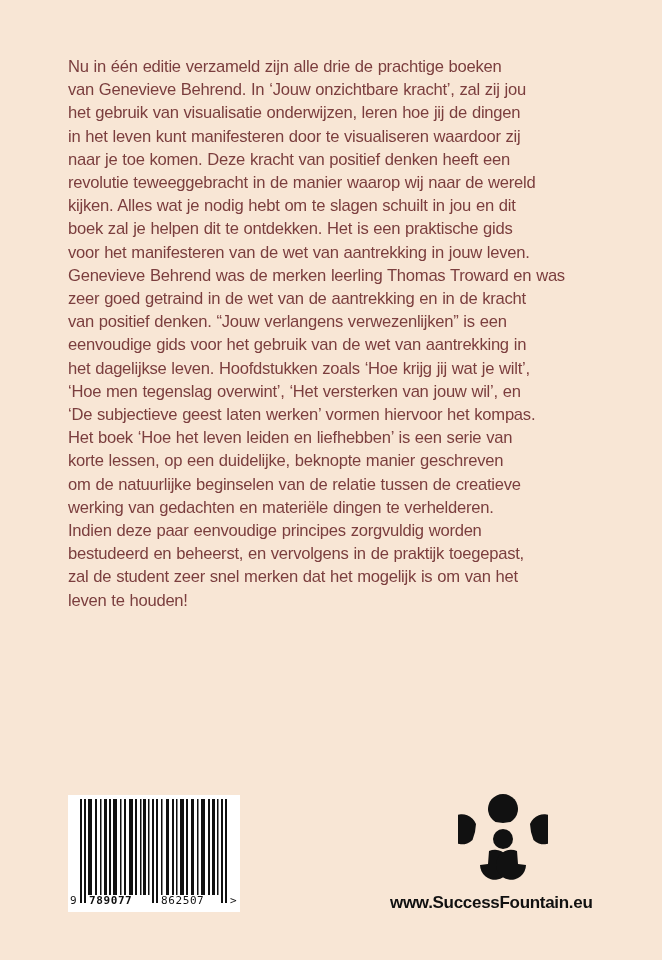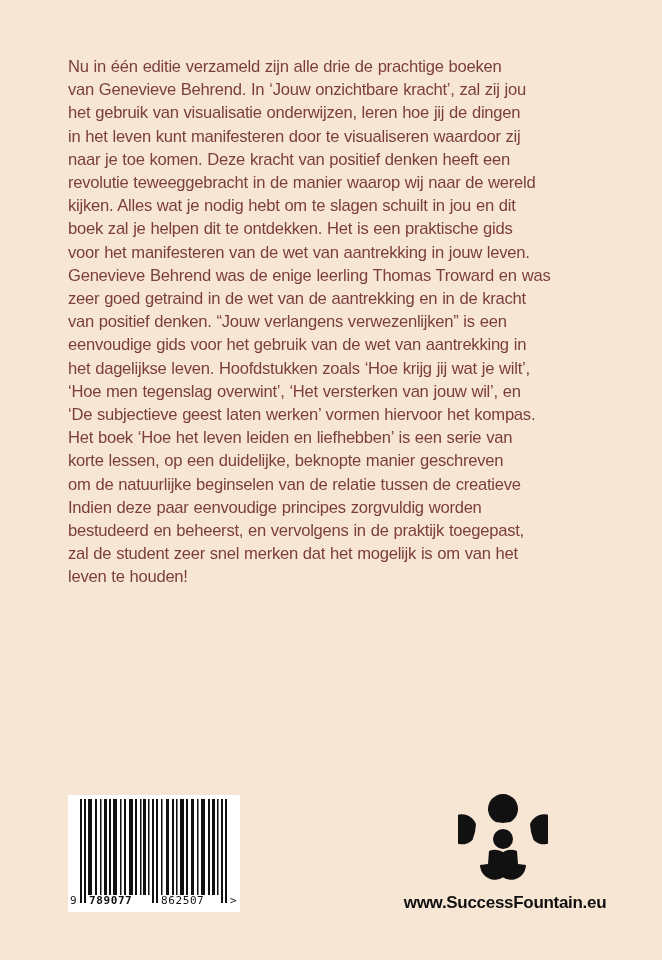--- a/index.html
+++ b/index.html
@@ -66,46 +66,47 @@
   }
   .website {
     position: absolute;
     left: 390px;
     top: 893px;
     width: 230px;
     color: #111111;
     font-size: 17px;
     font-weight: bold;
     letter-spacing: -0.3px;
-    text-align: center;
+    text-align: left;
   }
 </style>
 </head>
 <body>
 
 <div class="blurb">
   <span class="line">Nu in één editie verzameld zijn alle drie de prachtige boeken</span>
   <span class="line">van Genevieve Behrend. In ‘Jouw onzichtbare kracht’, zal zij jou</span>
   <span class="line">het gebruik van visualisatie onderwijzen, leren hoe jij de dingen</span>
   <span class="line">in het leven kunt manifesteren door te visualiseren waardoor zij</span>
   <span class="line">naar je toe komen. Deze kracht van positief  denken heeft een</span>
   <span class="line">revolutie teweeggebracht in de manier waarop wij naar de wereld</span>
   <span class="line">kijken. Alles wat je nodig hebt om te slagen schuilt in jou en dit</span>
   <span class="line">boek zal je helpen dit te ontdekken. Het is een praktische gids</span>
   <span class="line">voor het manifesteren van de wet van aantrekking in jouw leven.</span>
-  <span class="line">Genevieve Behrend was de enige leerling Thomas Troward en was</span>
+  <span class="line">Genevieve Behrend was de merken leerling Thomas Troward en was</span>
   <span class="line">zeer goed getraind in de wet van de aantrekking en in de kracht</span>
   <span class="line">van positief  denken. “Jouw verlangens verwezenlijken” is een</span>
   <span class="line">eenvoudige gids voor het gebruik van de wet van aantrekking in</span>
   <span class="line">het dagelijkse leven. Hoofdstukken zoals ‘Hoe krijg jij wat je wilt’,</span>
   <span class="line">‘Hoe men tegenslag overwint’, ‘Het versterken van jouw wil’, en</span>
   <span class="line">‘De subjectieve geest laten werken’ vormen hiervoor het kompas.</span>
   <span class="line">Het boek ‘Hoe het leven leiden en liefhebben’ is een serie van</span>
   <span class="line">korte lessen, op een duidelijke, beknopte manier geschreven</span>
   <span class="line">om de natuurlijke beginselen van de relatie tussen de creatieve</span>
+  <span class="line">werking van gedachten en materiële dingen te verhelderen.</span>
   <span class="line">Indien deze paar eenvoudige principes zorgvuldig worden</span>
   <span class="line">bestudeerd en beheerst, en vervolgens in de praktijk toegepast,</span>
   <span class="line">zal de student zeer snel merken dat het mogelijk is om van het</span>
   <span class="line">leven te houden!</span>
 </div>
 
 <div class="barcode">
   <svg width="172" height="117" viewBox="0 0 172 117">
     <g fill="#111">
 

